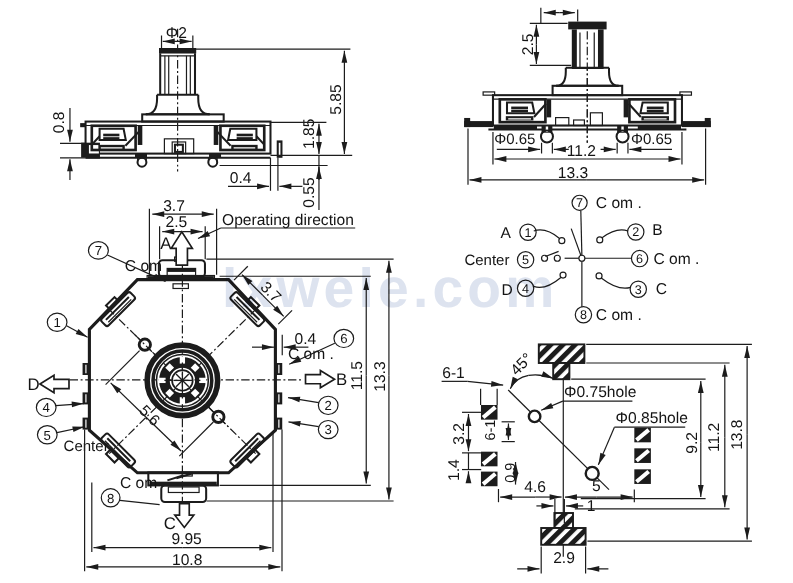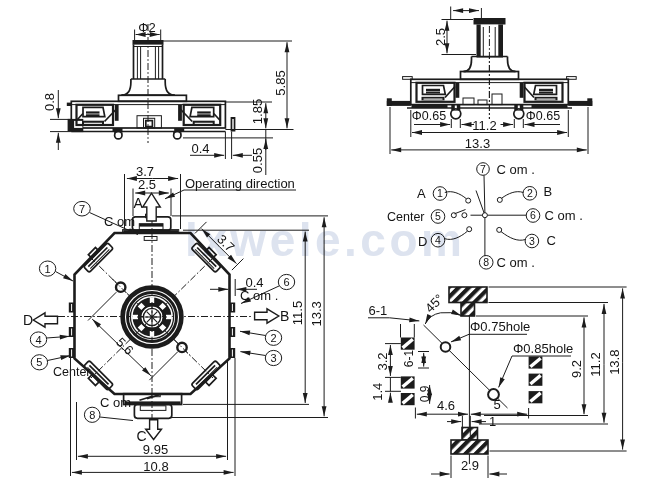--- a/index.html
+++ b/index.html
@@ -1,16 +1,16 @@
 <!DOCTYPE html>
 <html><head>
 <meta charset="utf-8">
 <style>
 html,body{margin:0;padding:0;background:#fff;}
-#wrap{position:relative;width:661px;height:486px;background:#fff;overflow:hidden;}
+#wrap{position:relative;width:661px;height:486px;background:#fff;overflow:hidden;border-radius:27px;}
 text{font-family:"Liberation Sans",sans-serif;font-size:13px;fill:#141414;}
 .ln{stroke:#1c1c1c;stroke-width:1;fill:none;}
 .l2{stroke:#1c1c1c;stroke-width:1.7;fill:none;}
 .l3{stroke:#1c1c1c;stroke-width:2.6;fill:none;}
 .bk{fill:#1c1c1c;stroke:none;}
 .wf{fill:#fff;stroke:#1c1c1c;}
 .dash{stroke-dasharray:7 2.2 1.6 2.2;}
 .wm{font-family:"Liberation Sans",sans-serif;font-weight:bold;fill:#dde3ef;}
 </style>
 </head>

